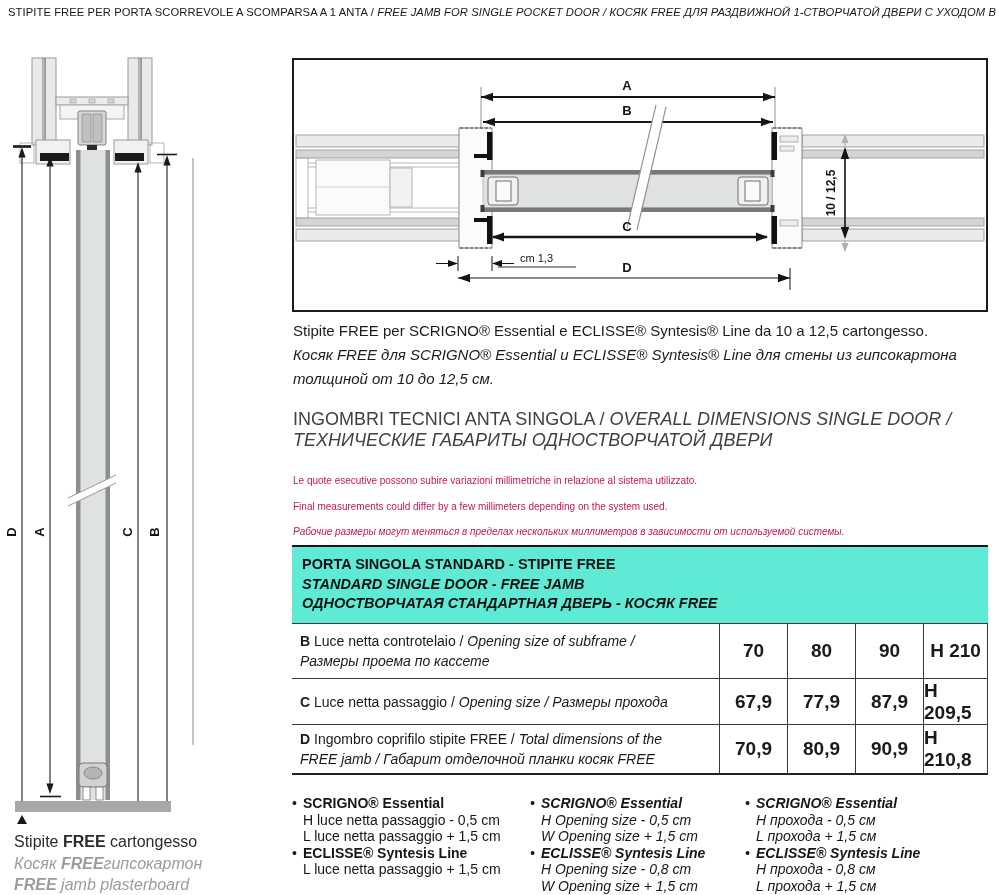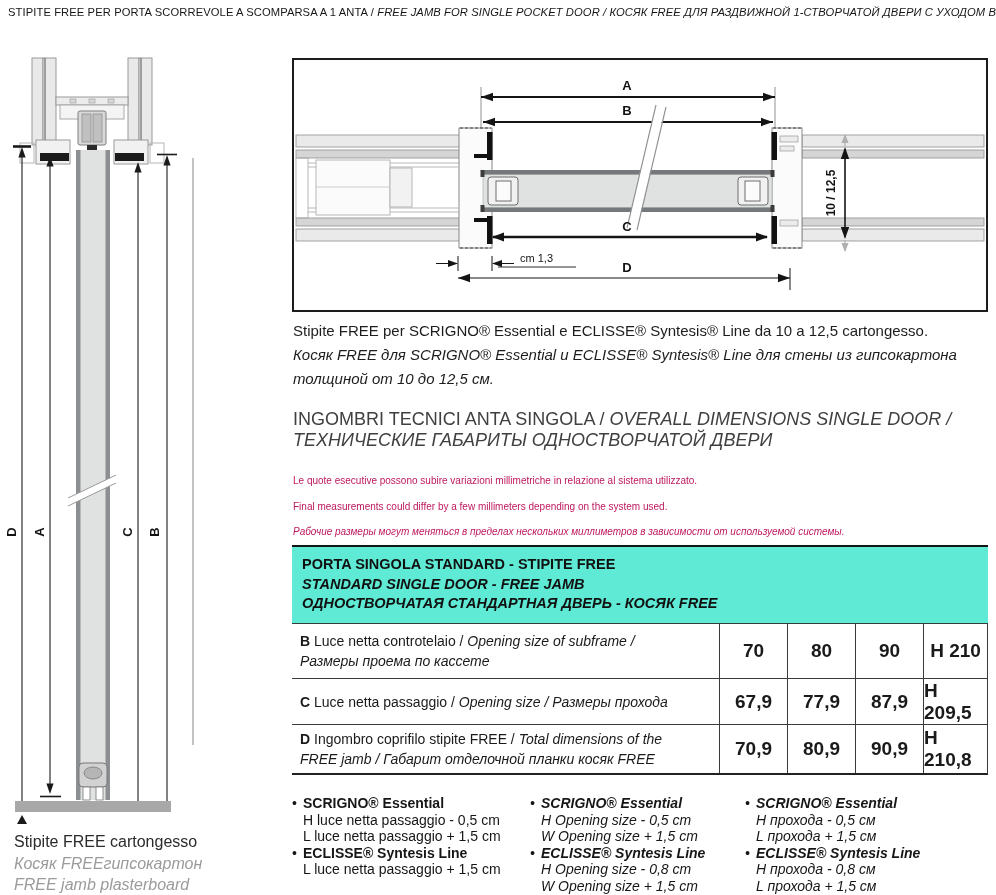--- a/index.html
+++ b/index.html
@@ -43,21 +43,21 @@
   .adj-col{width:238px;}
   .adj-col.c2{width:215px;}
   .adj-col.c3{width:247px;}
   .adj-brand{font-weight:bold;}
   .adj-line{padding-left:11px;}
   .bullet{display:inline-block;width:11px;}
   
   .vd-caption{position:absolute;left:14px;top:831px;font-size:16px;line-height:21.5px;}
   .vd-caption .l1{color:#2b2b2b;}
   .vd-caption .l-gray{color:#9b9b9b;font-style:italic;}
-  .b{font-weight:normal;}
+  .b{font-weight:bold;}
 </style>
 </head>
 <body>
 
 <div class="page">
 
   <div class="top-header">
     <span>STIPITE FREE PER PORTA SCORREVOLE A SCOMPARSA A 1 ANTA / </span><span class="it-style">FREE JAMB FOR SINGLE POCKET DOOR / </span><span class="it-style">КОСЯК FREE ДЛЯ РАЗДВИЖНОЙ 1-СТВОРЧАТОЙ ДВЕРИ С УХОДОМ В СТЕНУ</span>
   </div>
 

